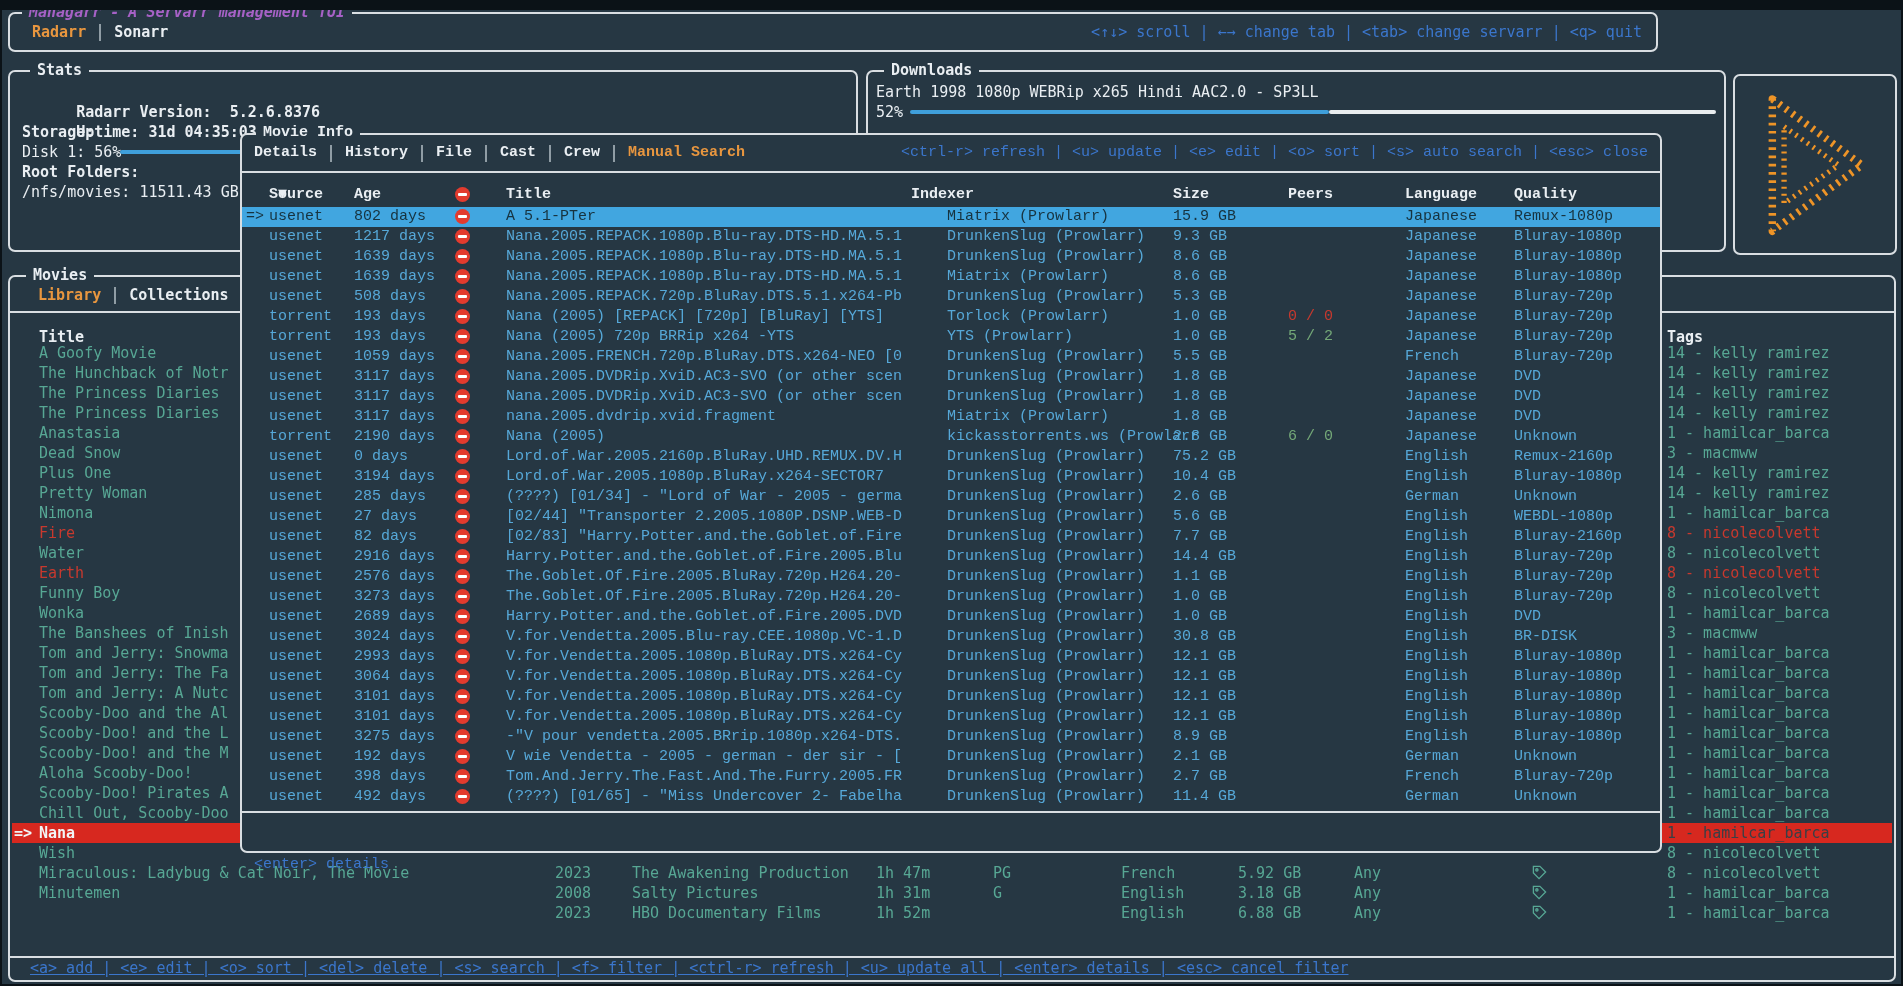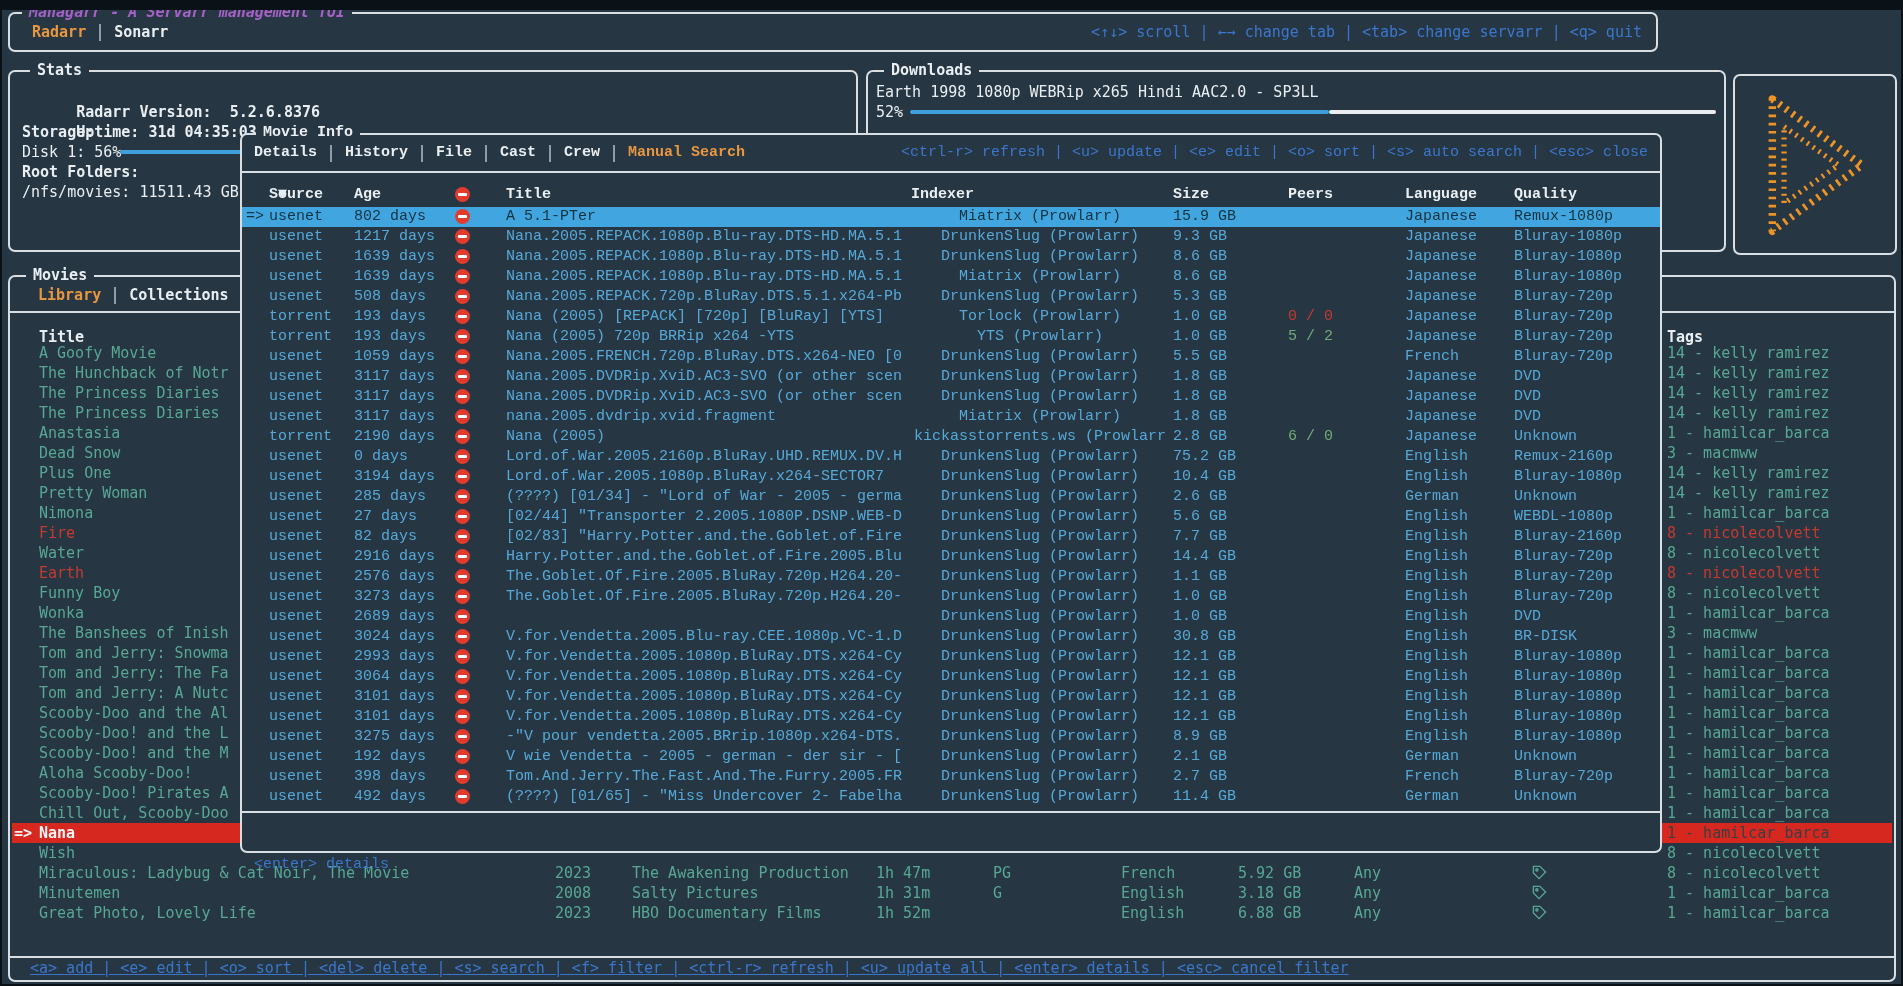--- a/index.html
+++ b/index.html
@@ -20,21 +20,21 @@
   
   .statline{position:absolute;left:12px;white-space:pre;}
   .b{font-weight:bold;}
   
   .mrow{position:absolute;left:0;width:1418px;height:20px;}
   .mrow span{position:absolute;white-space:pre;color:#56a8d8;}
   .mrow .c-prefix{left:4px;color:#56a8d8;}
   .mrow .c-source{left:27px;}
   .mrow .c-age{left:112px;}
   .mrow .c-title{left:264px;width:402px;overflow:hidden;}
-  .mrow .c-indexer{left:669px;width:258px;overflow:hidden;text-align:center;}
+  .mrow .c-indexer{left:705px;width:258px;overflow:hidden;}
   .mrow .c-size{left:931px;}
   .mrow .c-peers{left:1046px;}
   .mrow .c-peers.up{color:#74a878;}
   .mrow .c-peers.down{color:#c7392e;}
   .mrow .c-language{left:1163px;text-align:right;}
   .mrow .c-quality{left:1272px;}
   .mrow.sel{background:#41a6e0;}
   .mrow.sel span{color:#17333f !important;}
   .reject{position:absolute;left:213px;top:2px;width:15px;height:15px;border-radius:50%;background:#e23b2e;}
   .reject::after{content:"";position:absolute;left:3px;right:3px;top:6px;height:3px;background:#fff;border-radius:1px;}
@@ -256,21 +256,20 @@
           <span class="l-language">English</span>
           <span class="l-size">3.18 GB</span>
           <span class="l-quality">Any</span>
           <span class="l-tagicon"><svg width="15" height="15" viewBox="0 0 16 16" fill="none" stroke="#57a794" stroke-width="1.4">
               <path d="M8.5 1.5 L14.5 7.5 L7.5 14.5 L1.5 8.5 L1.5 1.5 Z"></path>
               <circle cx="5.2" cy="5.2" r="1.2"></circle>
             </svg></span>
           <span class="l-tag">1 - hamilcar_barca</span>
         </div>
         <div class="lrow" style="top: 560px;">
-          <span class="l-title">Great Photo, Lovely Life</span>
           <span class="l-year">2023</span>
           <span class="l-studio">HBO Documentary Films</span>
           <span class="l-runtime">1h 52m</span>
           <span class="l-language">English</span>
           <span class="l-size">6.88 GB</span>
           <span class="l-quality">Any</span>
           <span class="l-tagicon"><svg width="15" height="15" viewBox="0 0 16 16" fill="none" stroke="#57a794" stroke-width="1.4">
               <path d="M8.5 1.5 L14.5 7.5 L7.5 14.5 L1.5 8.5 L1.5 1.5 Z"></path>
               <circle cx="5.2" cy="5.2" r="1.2"></circle>
             </svg></span>
@@ -511,20 +510,21 @@
           <span class="c-title">The.Goblet.Of.Fire.2005.BluRay.720p.H264.20-</span>
           <span class="c-indexer">DrunkenSlug (Prowlarr)</span>
           <span class="c-size">1.0 GB</span>
           <span class="c-language">English</span>
           <span class="c-quality">Bluray-720p</span>
         </div>
         <div class="mrow" style="top: 400px;">
           <span class="c-source">usenet</span>
           <span class="c-age">2689 days</span>
           <span class="reject"></span>
+          <span class="c-title">Harry.Potter.and.the.Goblet.of.Fire.2005.DVD</span>
           <span class="c-indexer">DrunkenSlug (Prowlarr)</span>
           <span class="c-size">1.0 GB</span>
           <span class="c-language">English</span>
           <span class="c-quality">DVD</span>
         </div>
         <div class="mrow" style="top: 420px;">
           <span class="c-source">usenet</span>
           <span class="c-age">3024 days</span>
           <span class="reject"></span>
           <span class="c-title">V.for.Vendetta.2005.Blu-ray.CEE.1080p.VC-1.D</span>

